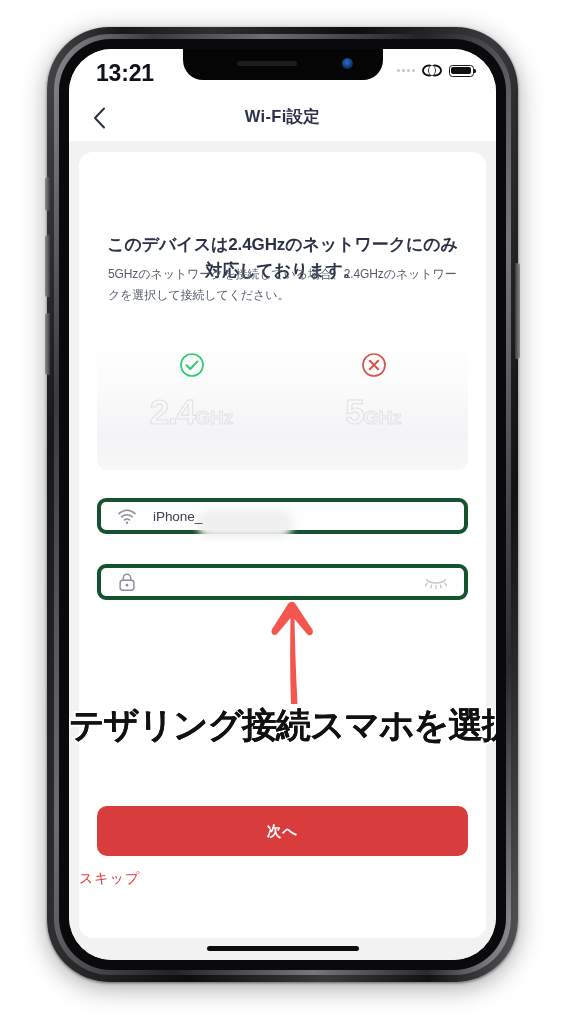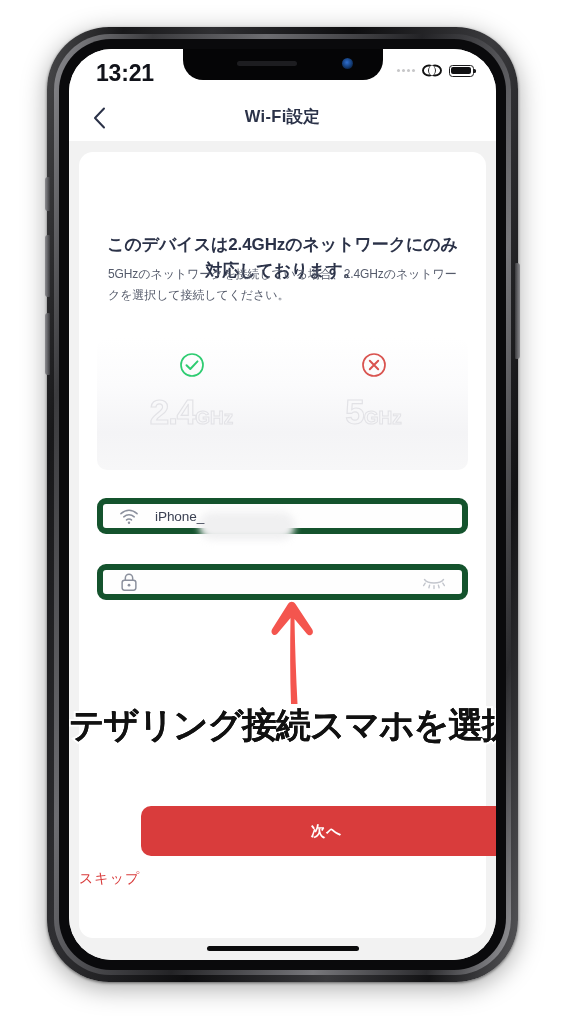--- a/index.html
+++ b/index.html
@@ -251,21 +251,21 @@
     -webkit-text-stroke: 1px #e2e2e6;
   }
 
   
   .field {
     position: absolute;
     left: 18px;
     width: 371px;
     height: 36px;
     box-sizing: border-box;
-    border: 6px solid #14532d;
+    border: 4px solid #14532d;
     border-radius: 9px;
     background: #fefefe;
   }
   #field-ssid { top: 346px; }
   #field-password { top: 412px; }
   .field-icon {
     position: absolute;
     left: 15px; top: 50%;
     transform: translateY(-50%);
     width: 22px; height: 22px;
@@ -302,21 +302,20 @@
     width: 371px; height: 50px;
     border: none;
     border-radius: 10px;
     background: #d93c3c;
     color: #ffffff;
     font-size: 14.5px;
     font-weight: bold;
     font-family: inherit;
     letter-spacing: 1px;
     cursor: pointer;
-    margin-left: 44px;
   }
   #skip-link {
     position: absolute;
     left: 0; right: 0; top: 718px;
     text-align: left;
     font-size: 14px;
     color: #d93c3c;
     letter-spacing: 1px;
     cursor: pointer;
   }

